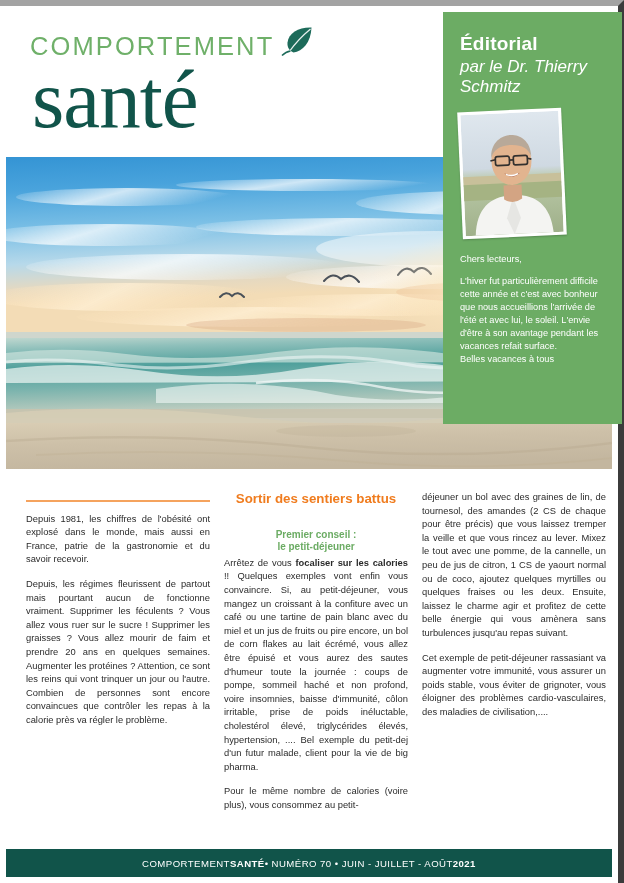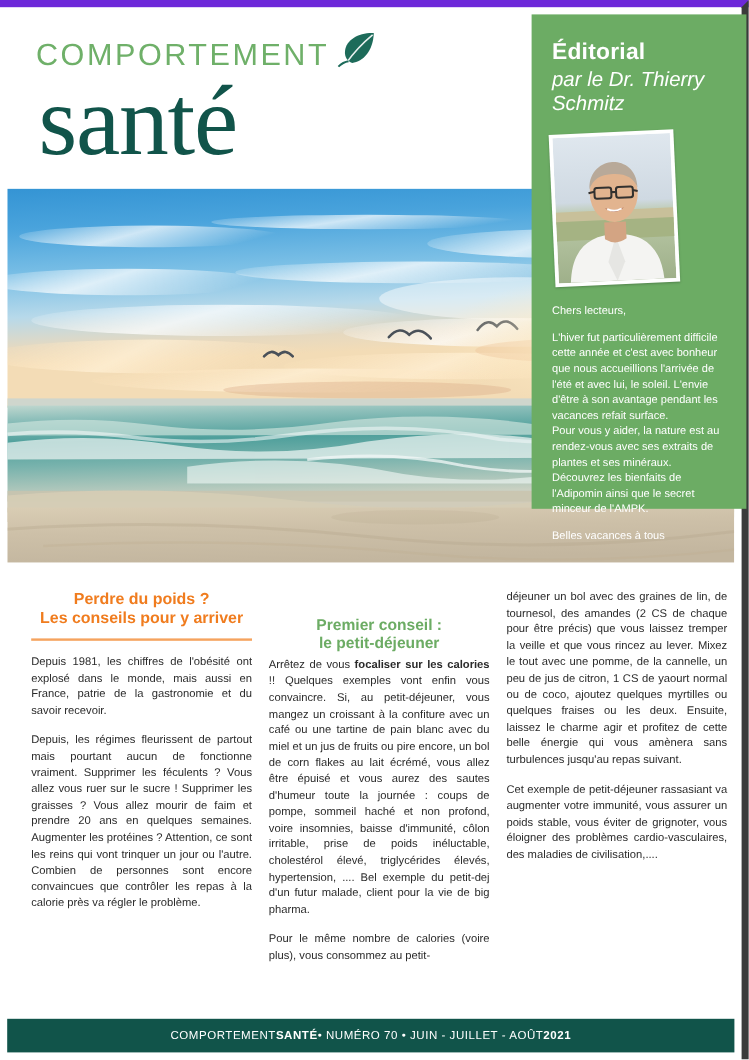--- a/index.html
+++ b/index.html
@@ -7,21 +7,21 @@
   body{
     width:624px;height:883px;
     background:#ffffff;
     font-family:"Liberation Sans", sans-serif;
     overflow:hidden;
     position:relative;
   }
   .page{
     position:absolute;inset:0;
     background:#ffffff;
-    border-top:6px solid #6d28d9;
+    border-top:6px solid #a3a3a3;
     border-right:6px solid #3b3b3b;
     box-sizing:border-box;
   }
 
   
   .masthead{
     position:absolute;left:30px;top:28px;width:360px;height:110px;
   }
   .mast-top{
     display:flex;align-items:flex-start;
@@ -106,21 +106,21 @@
     line-height:1.22;
     font-family:"Liberation Sans", sans-serif;
   }
   .rule{
     height:1.6px;background:#f5a35e;margin:9px 0 11px 0;width:100%;
   }
   .sub-head{
     text-align:center;
     color:#6cac64;
     font-weight:bold;
-    font-size:13px;
+    font-size:10px;
     line-height:1.2;
     margin-bottom:4px;
     font-family:"Liberation Sans", sans-serif;
   }
   .body-txt{
     font-size:9.35px;
     line-height:1.455;
     color:#2b2b2b;
     text-align:justify;
     font-family:"Liberation Sans", sans-serif;
@@ -289,40 +289,36 @@
         </g>
 
         <path d="M41 60 q8 7 16 0 q-8 4 -16 0 z" fill="#a96a5a"></path>
         <path d="M43 61 q6 3 12 0" stroke="#ffffff" stroke-width="1.4" fill="none"></path>
       </svg>
     </div>
 
     <div class="edit-body">
       <p>Chers lecteurs,</p>
       <p class="tight">L'hiver fut particulièrement difficile cette année et c'est avec bonheur que nous accueillions l'arrivée de l'été et avec lui, le soleil. L'envie d'être à son avantage pendant les vacances refait surface.</p>
-      <p>Pour vous y aider, la nature est au rendez-vous avec ses extraits de plantes et ses minéraux. Découvrez les bienfaits de l'Adipomin ainsi que le secret minceur de l'AMPK.</p>
       <p>Belles vacances à tous</p>
     </div>
   </aside>
 
   <div class="cols">
 
     <div class="col">
-      <div class="col-head">
-        <div>Perdre du poids ?</div>
-        <div>Les conseils pour y arriver</div>
-      </div>
       <div class="rule"></div>
       <div class="body-txt">
         <p>Depuis 1981, les chiffres de l'obésité ont explosé dans le monde, mais aussi en France, patrie de la gastronomie et du savoir recevoir.</p>
         <p>Depuis, les régimes fleurissent de partout mais pourtant aucun de fonctionne vraiment. Supprimer les féculents ? Vous allez vous ruer sur le sucre ! Supprimer les graisses ? Vous allez mourir de faim et prendre 20 ans en quelques semaines. Augmenter les protéines ? Attention, ce sont les reins qui vont trinquer un jour ou l'autre.  Combien de personnes sont encore convaincues que contrôler les repas à la calorie près va régler le problème.</p>
       </div>
     </div>
 
     <div class="col">
+      <div class="col-head">Sortir des sentiers battus</div>
       <div class="rule" style="visibility:hidden;"></div>
       <div class="sub-head">
         <div>Premier conseil :</div>
         <div>le petit-déjeuner</div>
       </div>
       <div class="body-txt">
         <p><span>Arrêtez de vous </span><b>focaliser sur les calories</b><span> !! Quelques exemples vont enfin vous convaincre. Si, au petit-déjeuner, vous mangez un croissant à la confiture avec un café ou une tartine de pain blanc avec du miel et un jus de fruits ou pire encore, un bol de corn flakes au lait écrémé, vous allez être épuisé et vous aurez des sautes d'humeur toute la journée : coups de pompe, sommeil haché et non profond, voire insomnies, baisse d'immunité, côlon irritable, prise de poids inéluctable, cholestérol élevé, triglycérides élevés, hypertension, .... Bel exemple du petit-dej d'un futur malade, client pour la vie de big pharma.</span></p>
         <p>Pour le même nombre de calories (voire plus), vous consommez au petit-</p>
       </div>
     </div>

